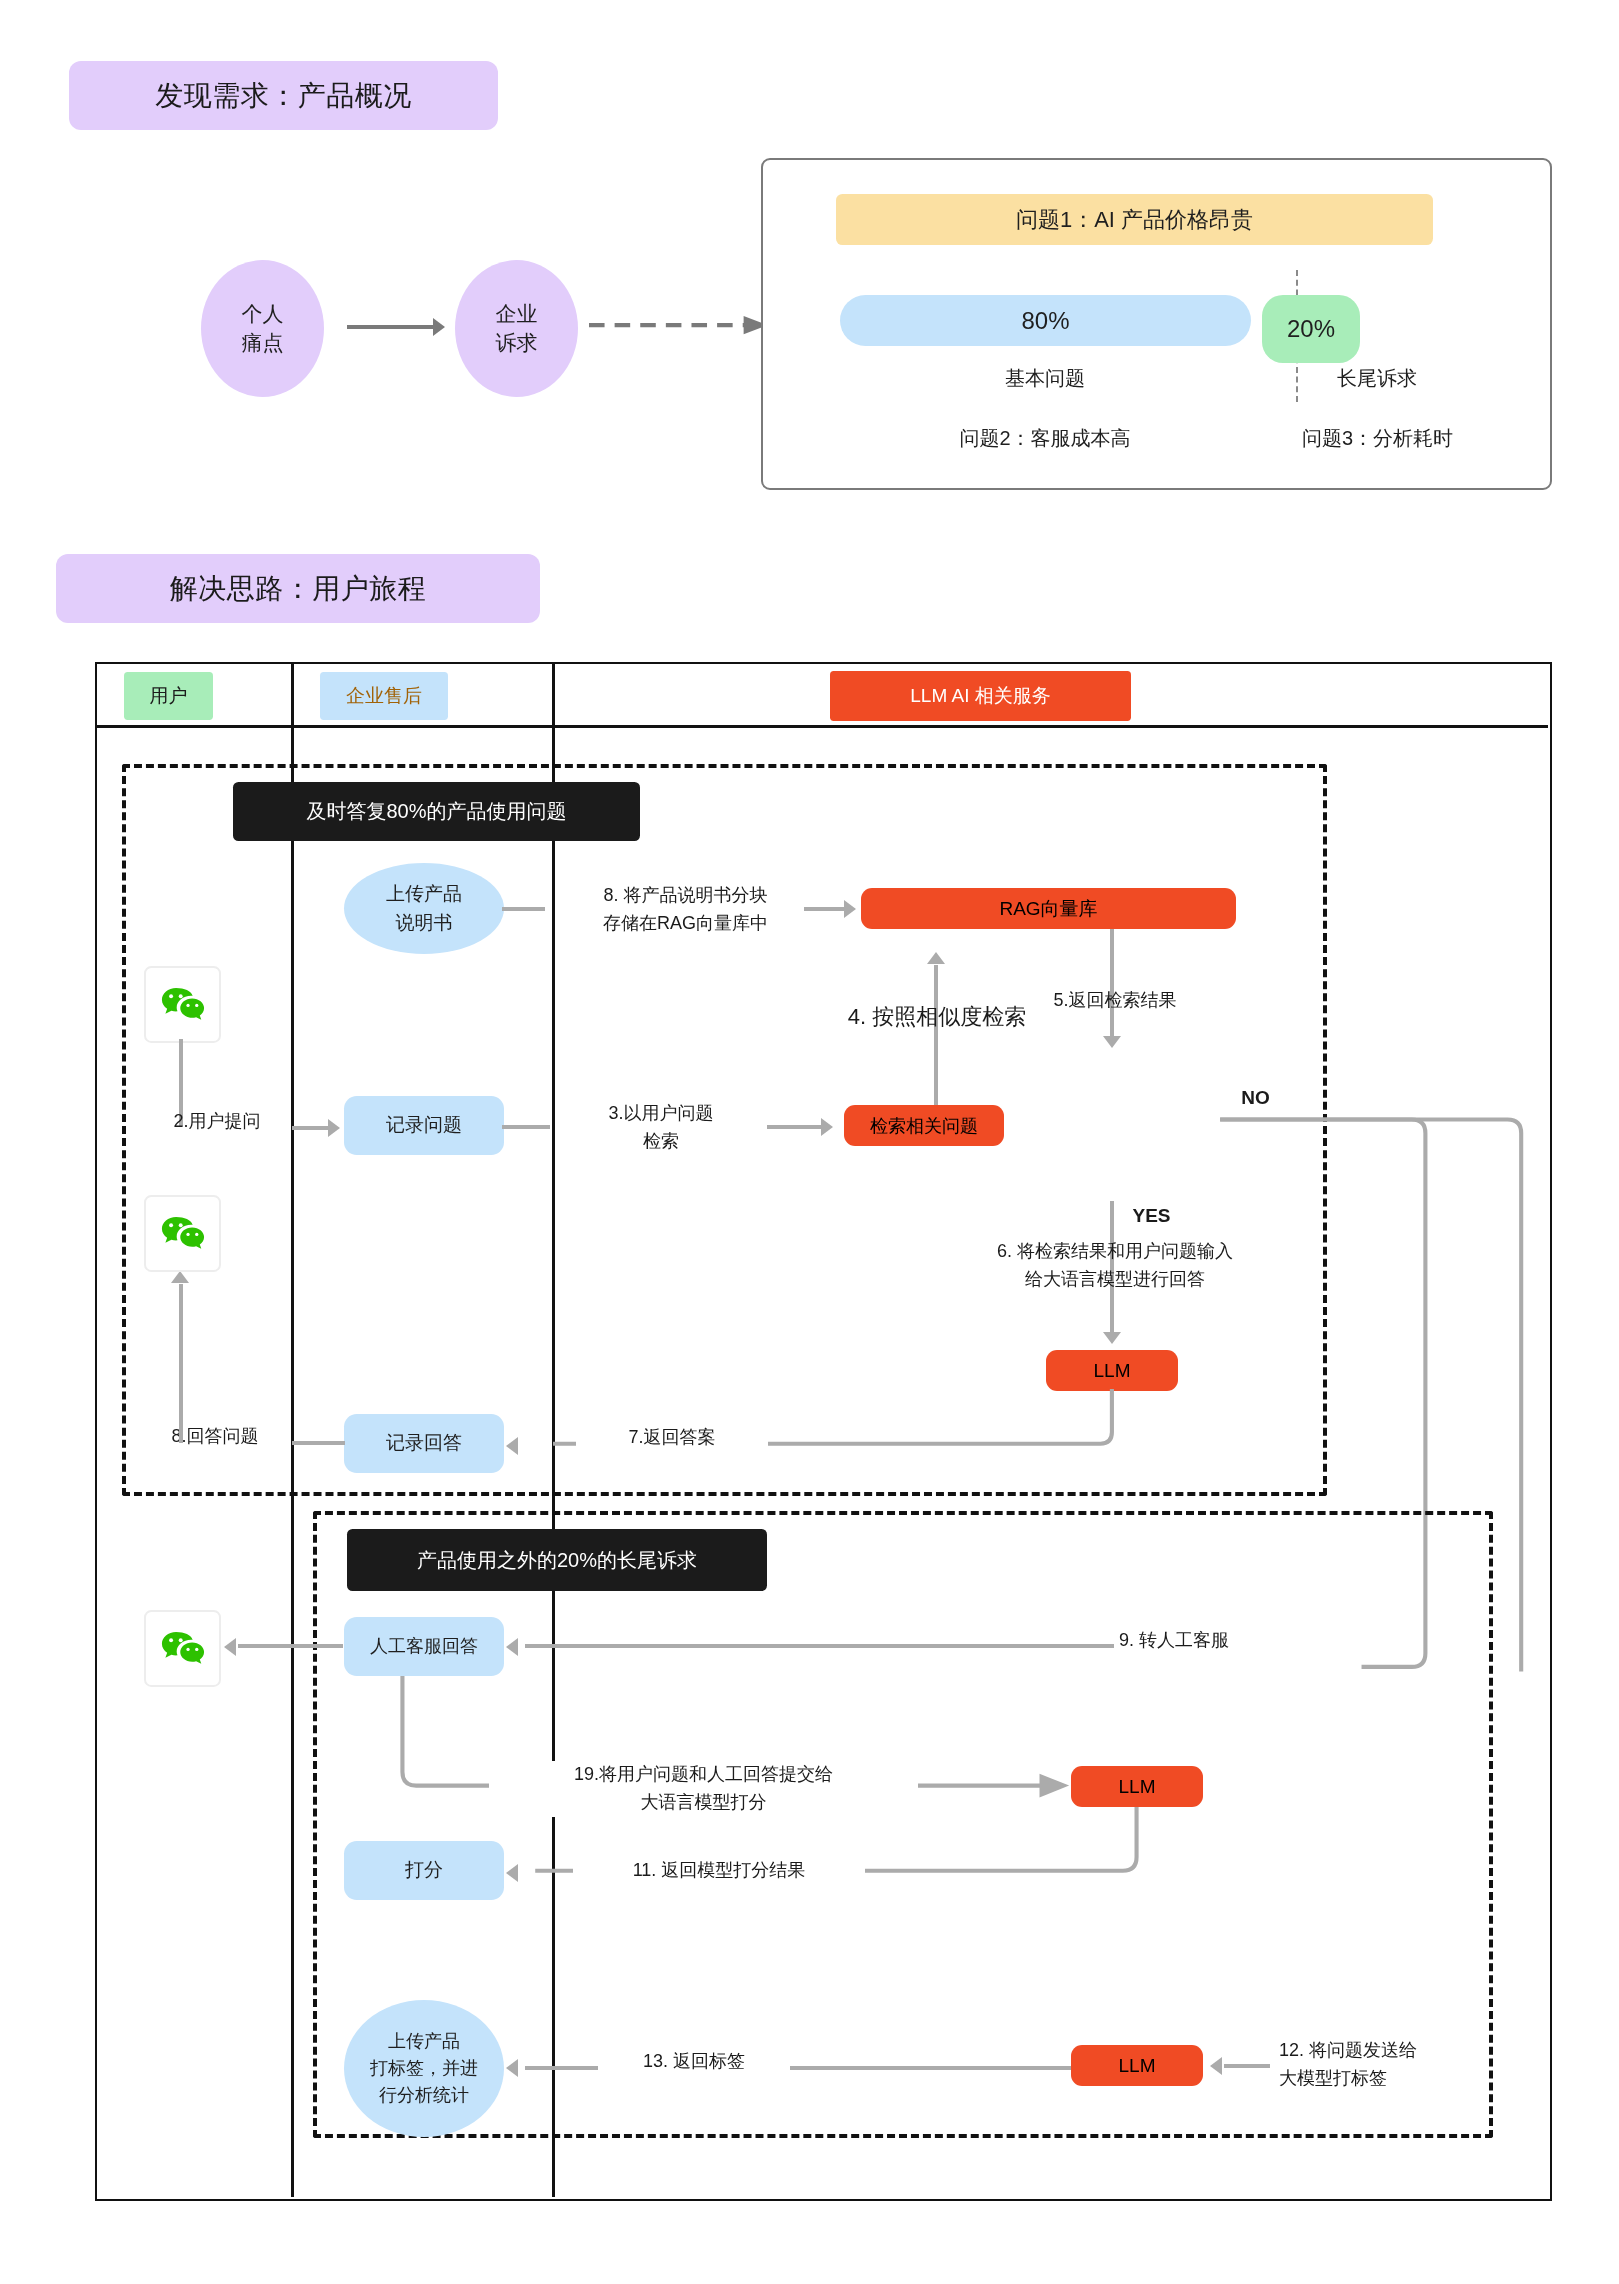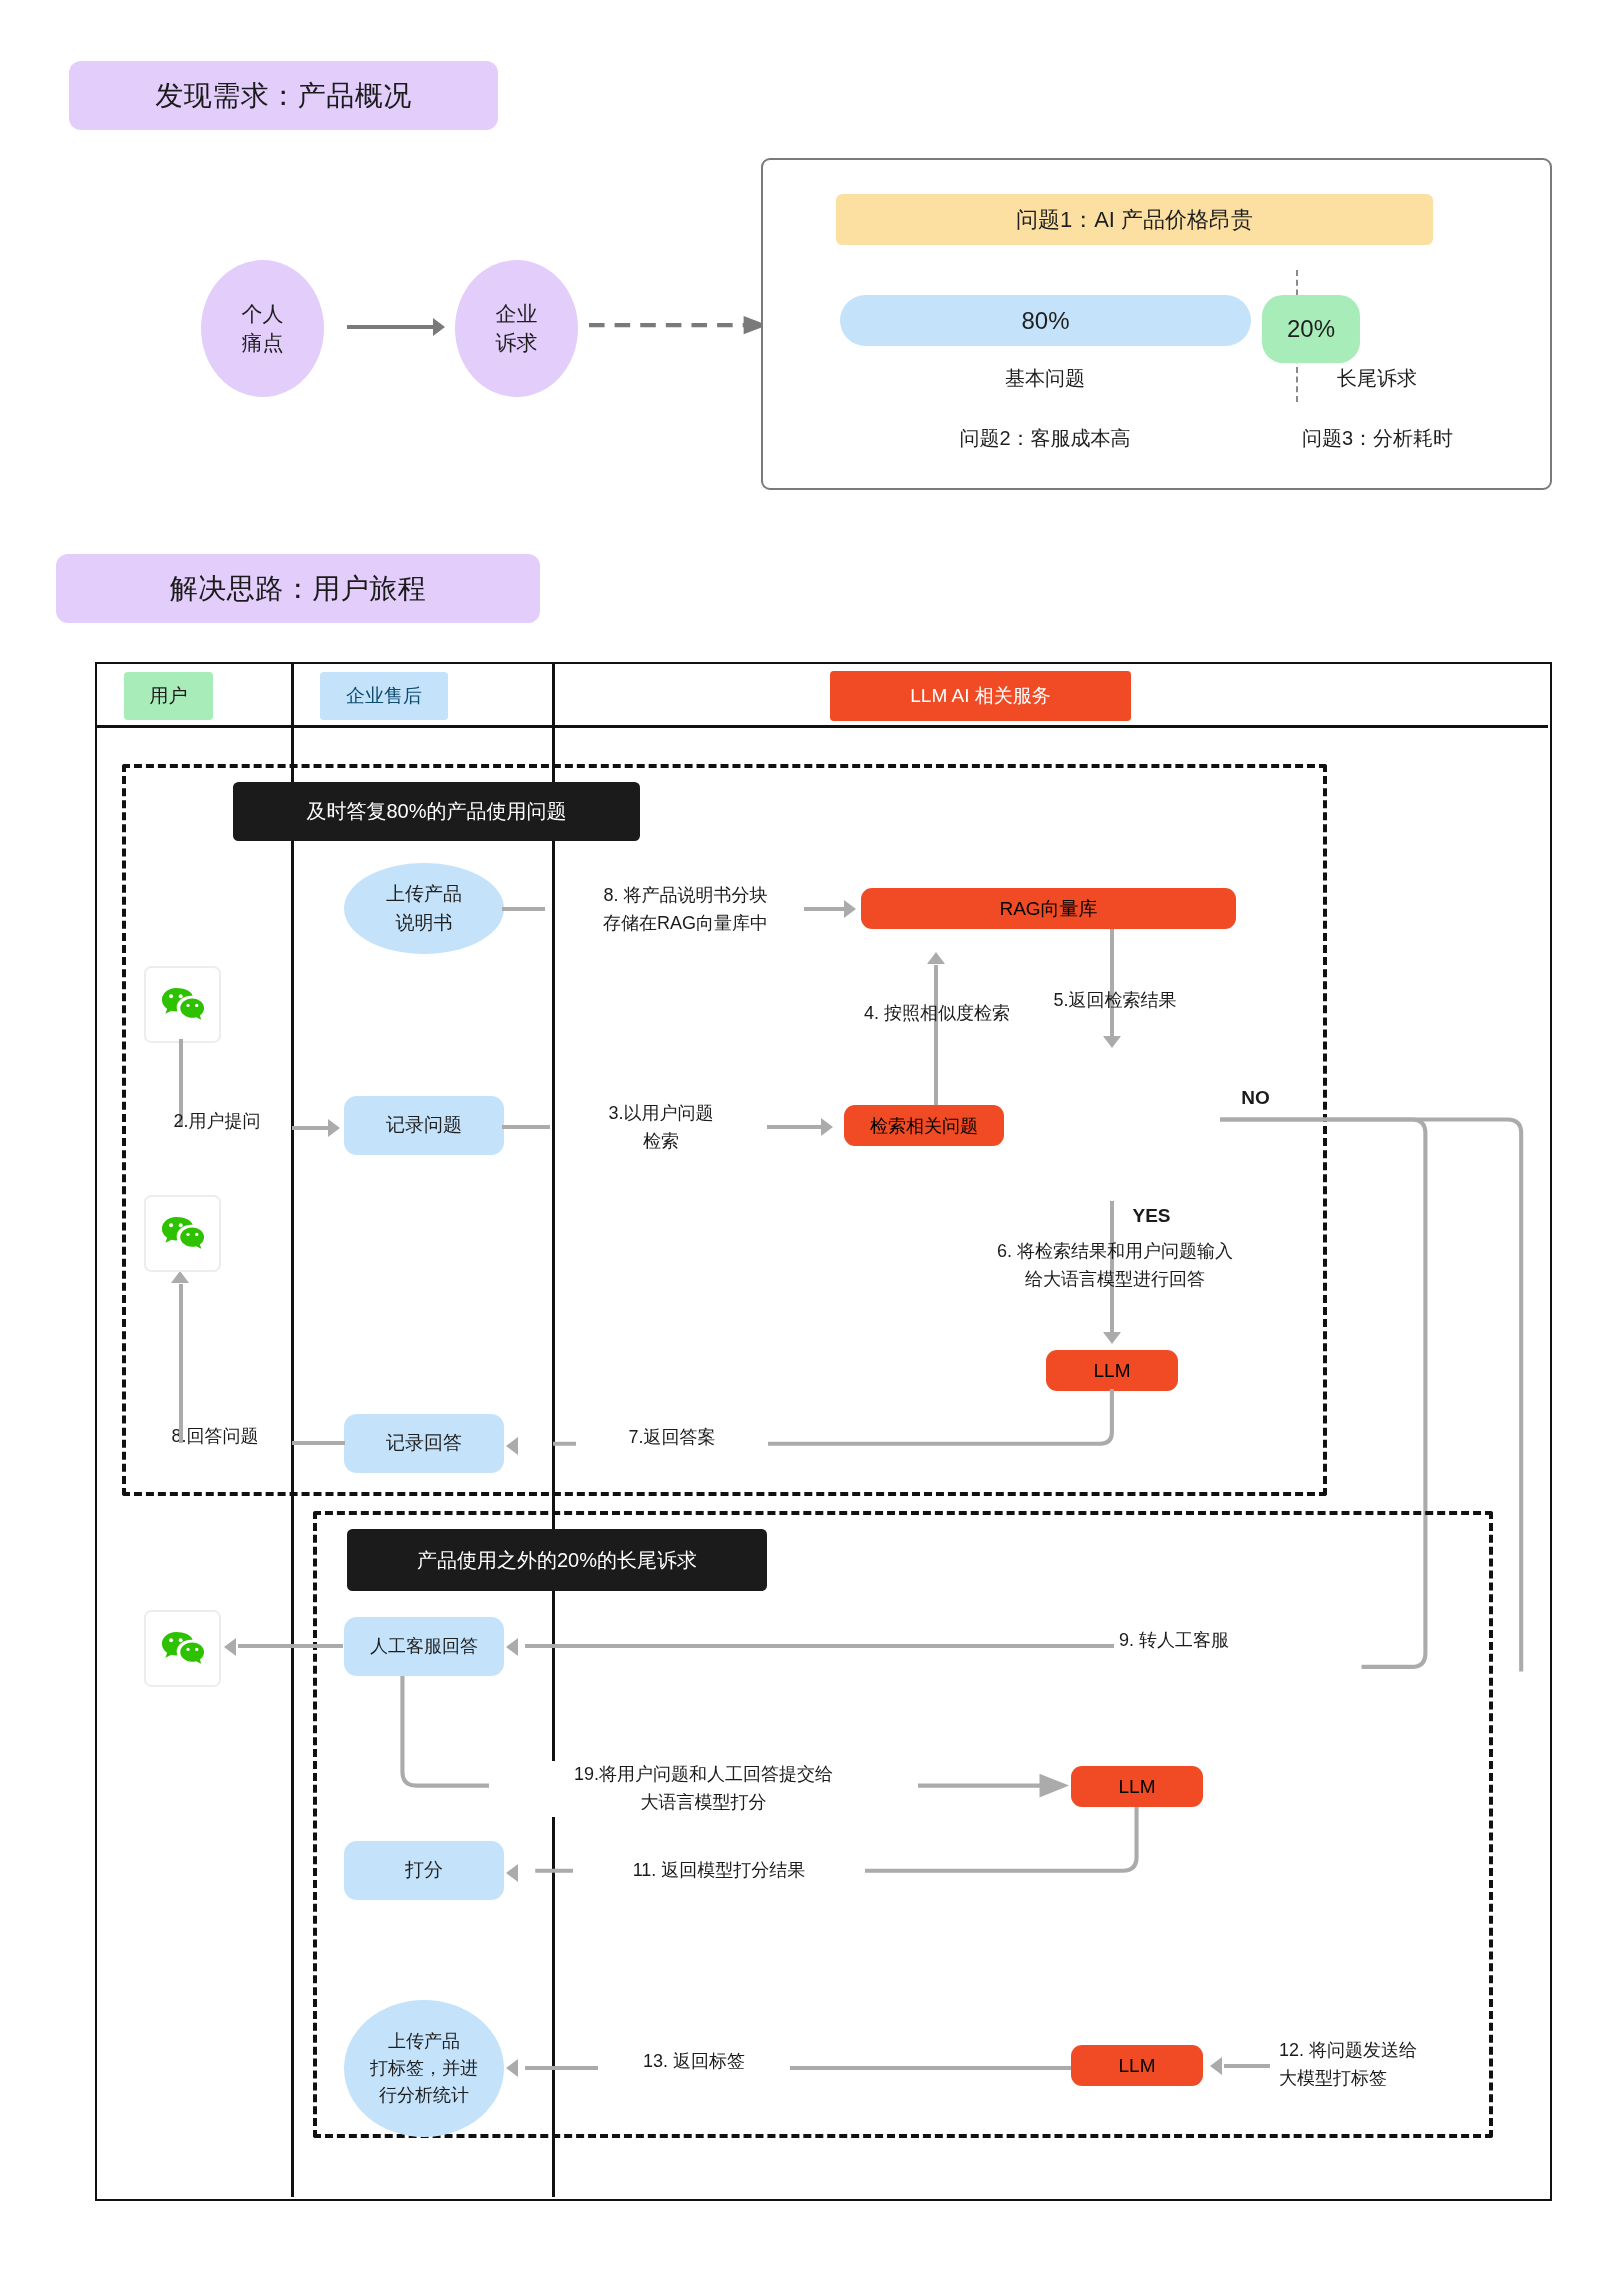--- a/index.html
+++ b/index.html
@@ -99,21 +99,21 @@
   <div class="pill" style="left:56px;top:554px;width:484px;height:69px;font-size:28px;">解决思路：用户旅程</div>
 
   <div class="lanebox" style="left:95px;top:662px;width:1453px;height:1535px;"></div>
 
   <div class="lanesep" style="left:95px;top:725px;width:1453px;height:3.2px;"></div>
 
   <div class="lanesep" style="left:291px;top:662px;width:2.7px;height:1535px;"></div>
   <div class="lanesep" style="left:552px;top:662px;width:2.7px;height:1535px;"></div>
 
   <div class="lane-hdr" style="left:124px;top:672px;width:89px;height:48px;background:#A8EDB9;font-size:19px;color:#1b1b1b;">用户</div>
-  <div class="lane-hdr" style="left:320px;top:672px;width:128px;height:48px;background:#C4E3FB;font-size:19px;color:#0c4a6e;">企业售后</div>
+  <div class="lane-hdr" style="left:320px;top:672px;width:128px;height:48px;background:#C4E3FB;font-size:19px;color:#a16207;">企业售后</div>
   <div class="lane-hdr" style="left:830px;top:671px;width:301px;height:50px;background:#F04B24;font-size:19px;color:#fff;">LLM AI 相关服务</div>
 
   <div class="dashbox" style="left:122px;top:764px;width:1197px;height:724px;"></div>
 
   <div class="blackbar" style="left:233px;top:782px;width:407px;height:59px;font-size:20px;">及时答复80%的产品使用问题</div>
 
   <div class="node-blue node-blue-el" style="left:344px;top:863px;width:160px;height:91px;font-size:19px;">
     <span>上传产品</span>
     <span>说明书</span>
   </div>
@@ -123,21 +123,21 @@
     <div>8. 将产品说明书分块</div>
     <div>存储在RAG向量库中</div>
   </div>
   <div class="hline" style="left:804px;top:907px;width:41px;"></div>
   <div class="arrow-r" style="left:844px;top:900px;"></div>
 
   <div class="node-orange" style="left:861px;top:888px;width:375px;height:41px;font-size:19px;">RAG向量库</div>
 
   <div class="vline" style="left:934px;top:965px;width:3.7px;height:142px;"></div>
   <div class="arrow-u" style="left:927px;top:952px;"></div>
-  <div class="edge-label" style="left:818px;top:1000px;width:238px;font-size:18px;">4. 按照相似度检索</div>
+  <div class="edge-label" style="left:818px;top:1000px;width:238px;font-size:22px;">4. 按照相似度检索</div>
 
   <div class="vline" style="left:1110px;top:929px;width:3.7px;height:110px;"></div>
   <div class="arrow-d" style="left:1103px;top:1036px;"></div>
   <div class="edge-label" style="left:996px;top:987px;width:238px;font-size:18px;">5.返回检索结果</div>
 
   <div class="wechat" style="left:144px;top:966px;width:73px;height:73px;">
     <svg width="44" height="36" viewBox="0 0 96 78">
       <path d="M33 2C15.5 2 2 13.6 2 27.5c0 7.9 4.4 14.9 11.4 19.5L9.6 58.3l13.2-6.7c3.3.9 6.7 1.4 10.2 1.4 1 0 2-.05 3-.13C34.7 50 34.2 47.3 34.2 44.5 34.2 30.4 48.3 19 65.7 19c1.1 0 2.2.05 3.3.15C66.1 8.4 50.9 2 33 2z" fill="#2DC100"></path>
       <circle cx="22" cy="20" r="4.3" fill="#fff"></circle>
         <circle cx="43" cy="20" r="4.3" fill="#fff"></circle>

